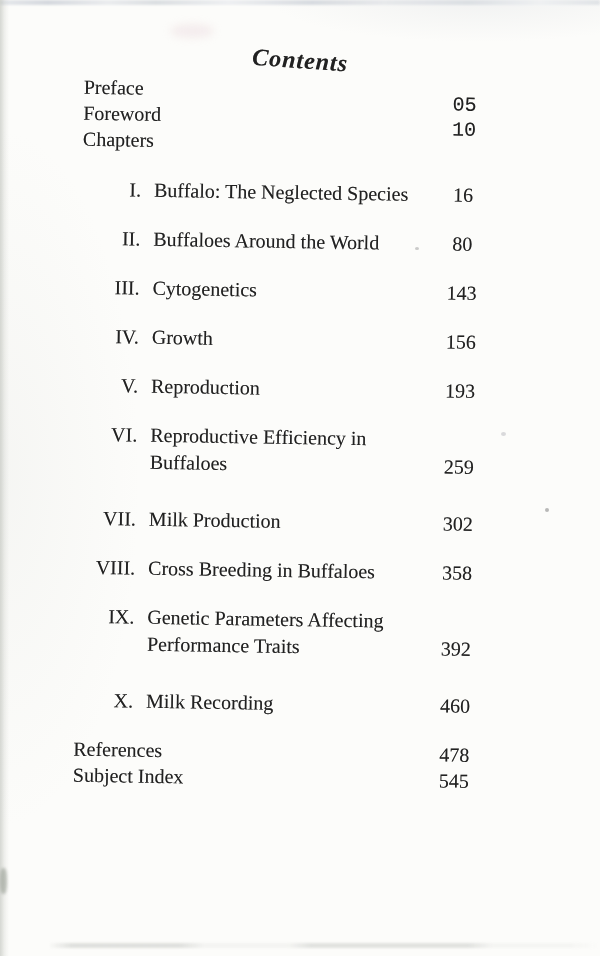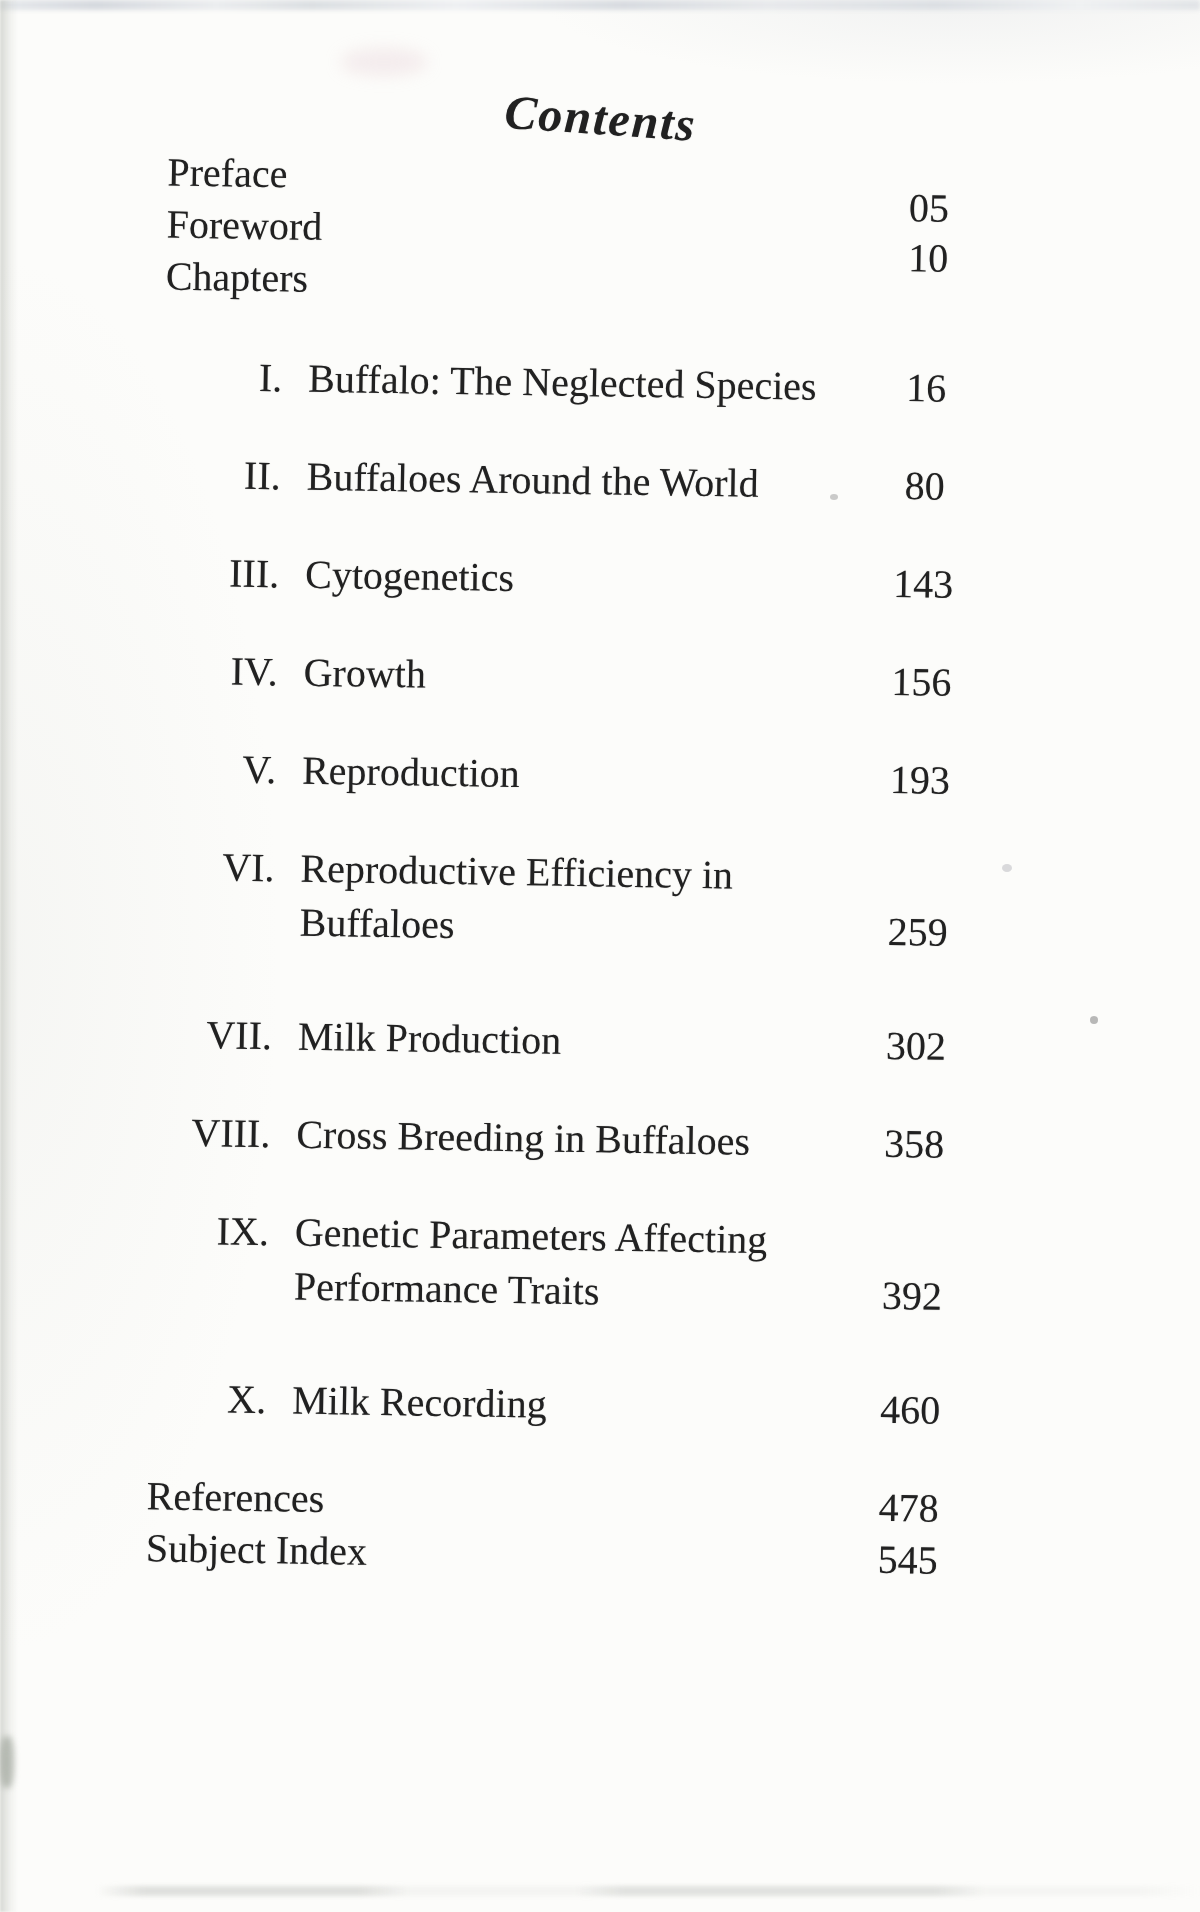--- a/index.html
+++ b/index.html
@@ -22,21 +22,21 @@
   }
   .title-wrap { margin-top:44px; height:32px; text-align:center; }
   .title {
     display:inline-block;
     font-size:24px; font-weight:bold; font-style:italic;
     letter-spacing:1px;
     transform:rotate(3deg);
   }
   .front { display:flex; align-items:flex-start; padding:0 103px 0 84px; margin-top:-2px; }
   .front-labels { flex:1; font-size:20px; line-height:26px; }
-  .front-pages { width:64px; flex-shrink:0; text-align:center; font-size:20px; line-height:25px; padding-top:13px; }
+  .front-pages { width:64px; flex-shrink:0; text-align:center; font-size:20px; line-height:25px; padding-top:13px;font-family:Liberation Mono, monospace; }
   .chapters { margin-top:24px; }
   .row { display:flex; padding-right:103px; margin-bottom:22px; font-size:20px; line-height:27px; }
   .row.two { margin-bottom:30px; }
   .num { width:143px; flex-shrink:0; text-align:right; }
   .ttl { flex:1; margin-left:13px; white-space:pre-line; }
   .pg { width:64px; flex-shrink:0; text-align:center; align-self:flex-end; }
   .back { margin-top:0; }
   .back-row { display:flex; padding:0 103px 0 84px; font-size:20px; line-height:26px; }
   .back-lbl { flex:1; }
   

